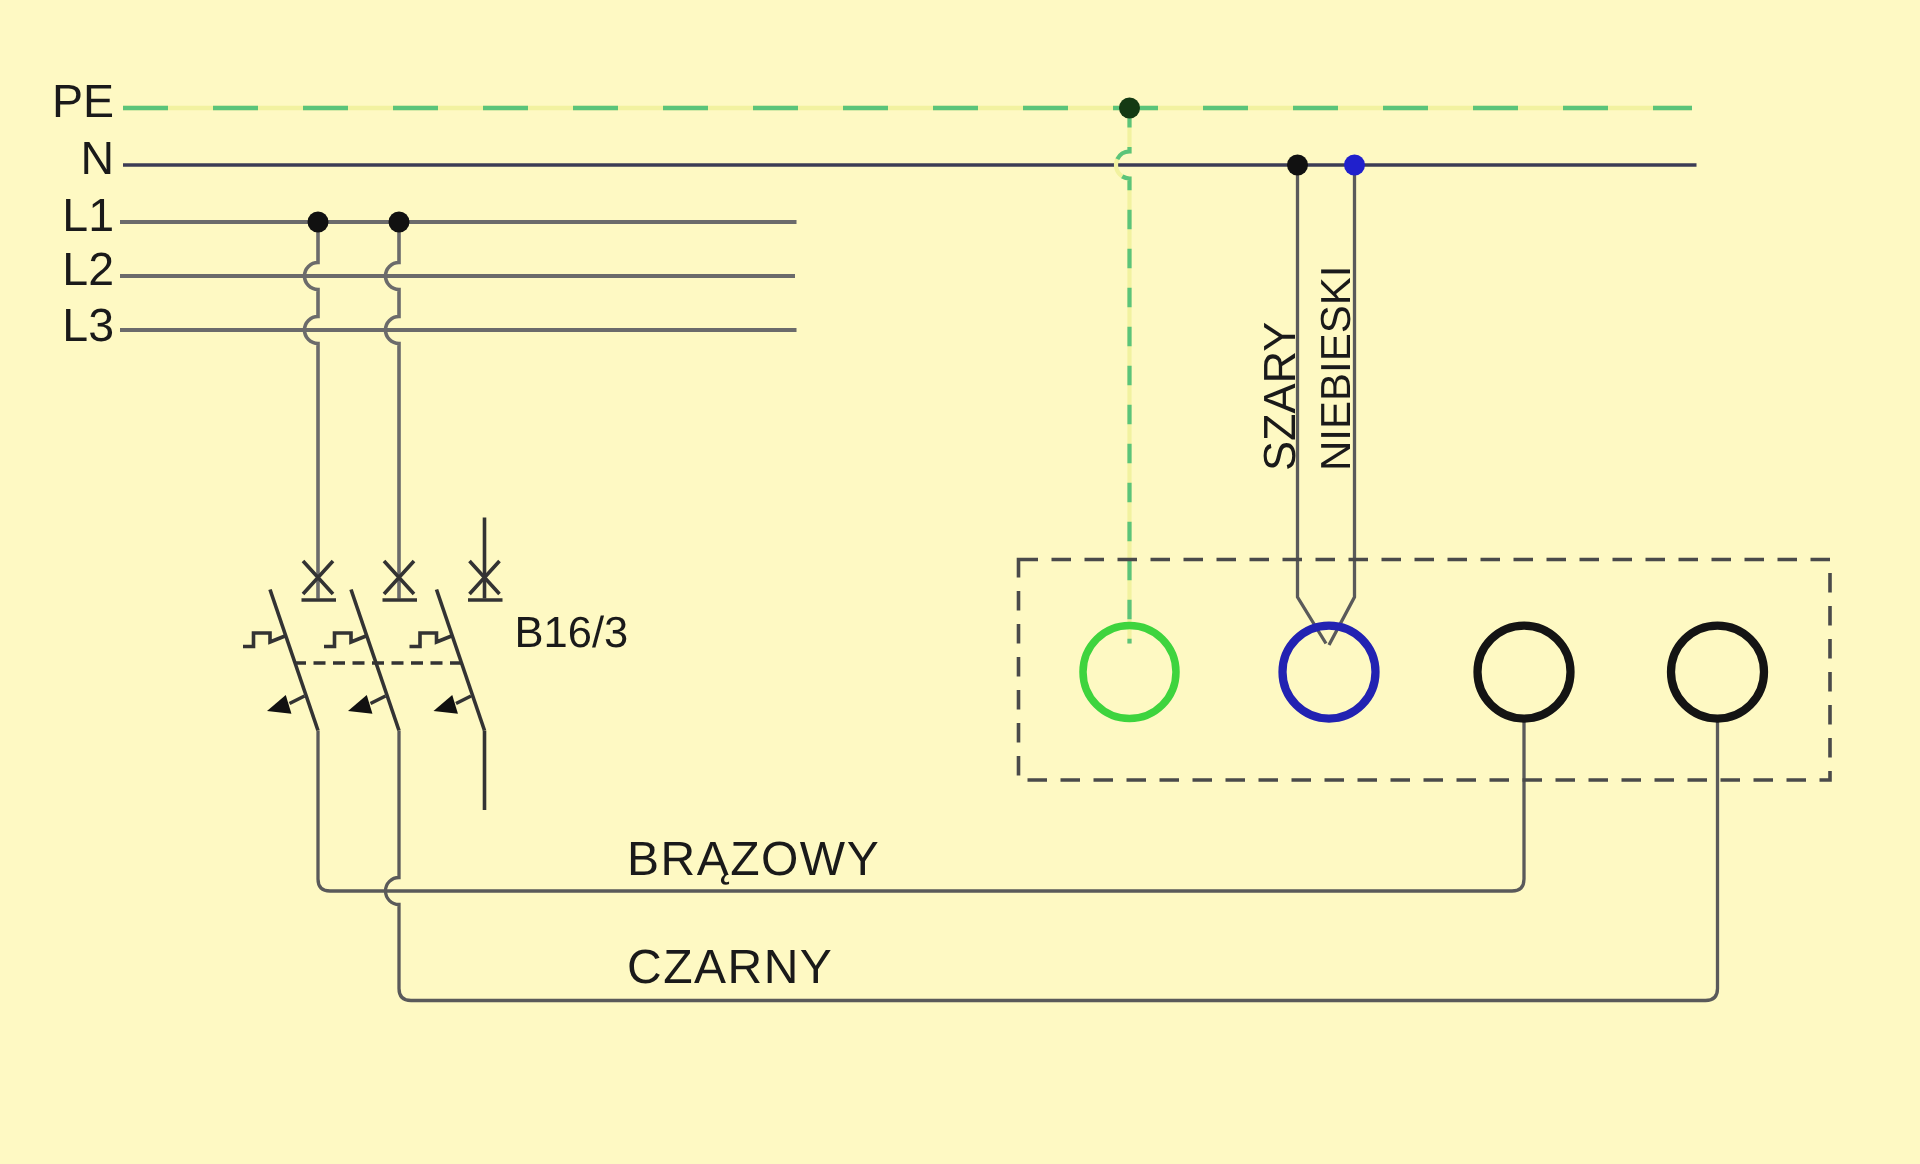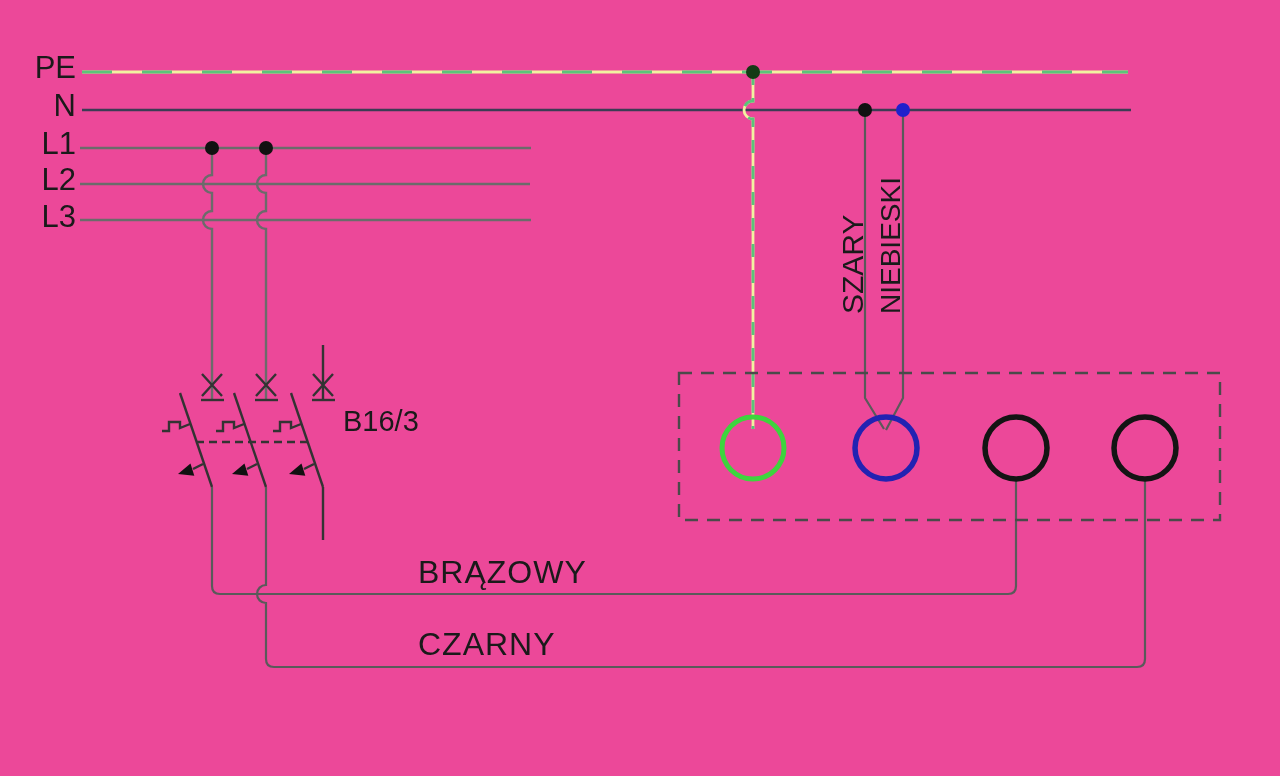--- a/index.html
+++ b/index.html
@@ -1,16 +1,16 @@
 <!DOCTYPE html>
 <html><head>
 <meta charset="utf-8">
 <style>
   html,body{margin:0;padding:0;background:#fff;}
-  #stage{position:relative;width:1280px;height:776px;background:#ec4899;overflow:hidden;text-decoration:underline;}
+  #stage{position:relative;width:1280px;height:776px;background:#fef9c3;overflow:hidden;text-decoration:underline;}
   svg{display:block;}
   .phase{stroke:#6b6b6b;stroke-width:2.6;fill:none;}
   .drop{stroke:#6b6b6b;stroke-width:2.4;fill:none;}
   .sym{stroke:#333333;stroke-width:2.4;fill:none;}
   .wire{stroke:#5a5a5a;stroke-width:2.2;fill:none;}
   .lbl{font-family:"Liberation Sans","DejaVu Sans",sans-serif;fill:#1a1a1a;}
 </style>
 </head>
 <body>
 

